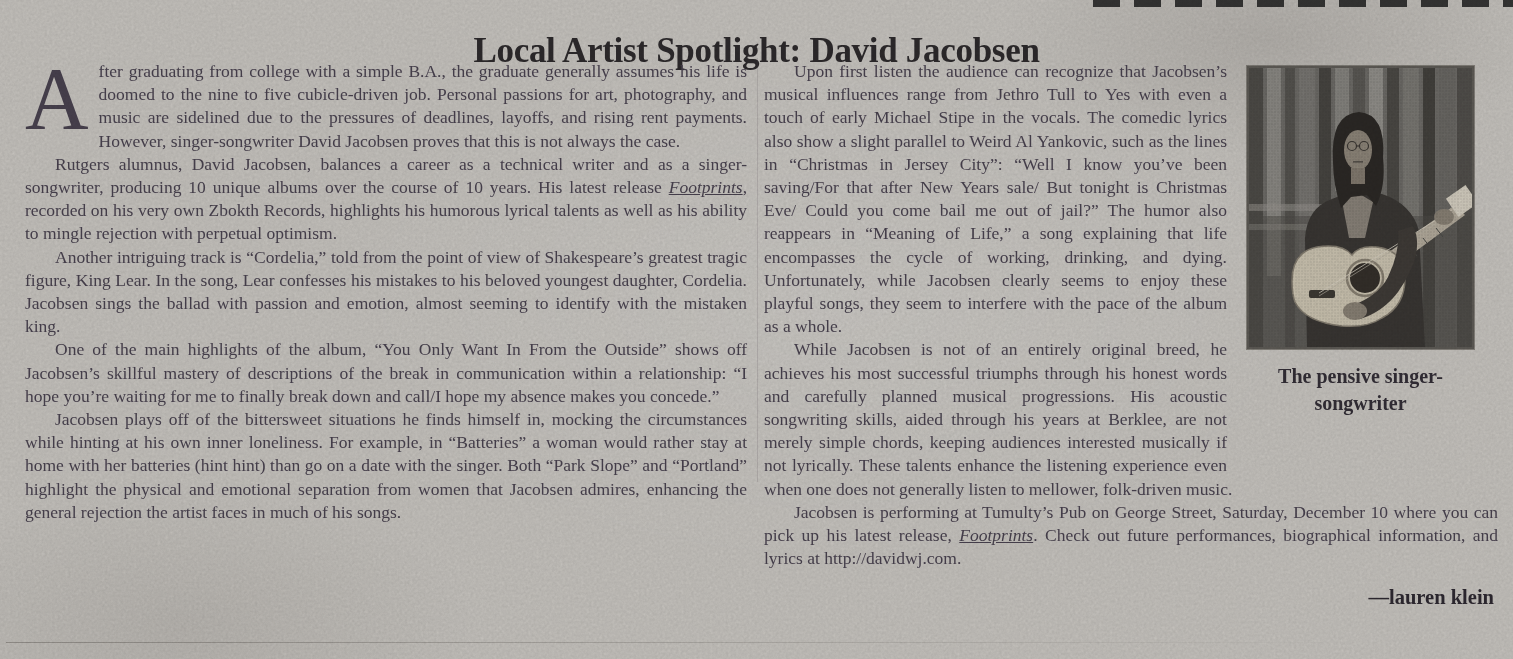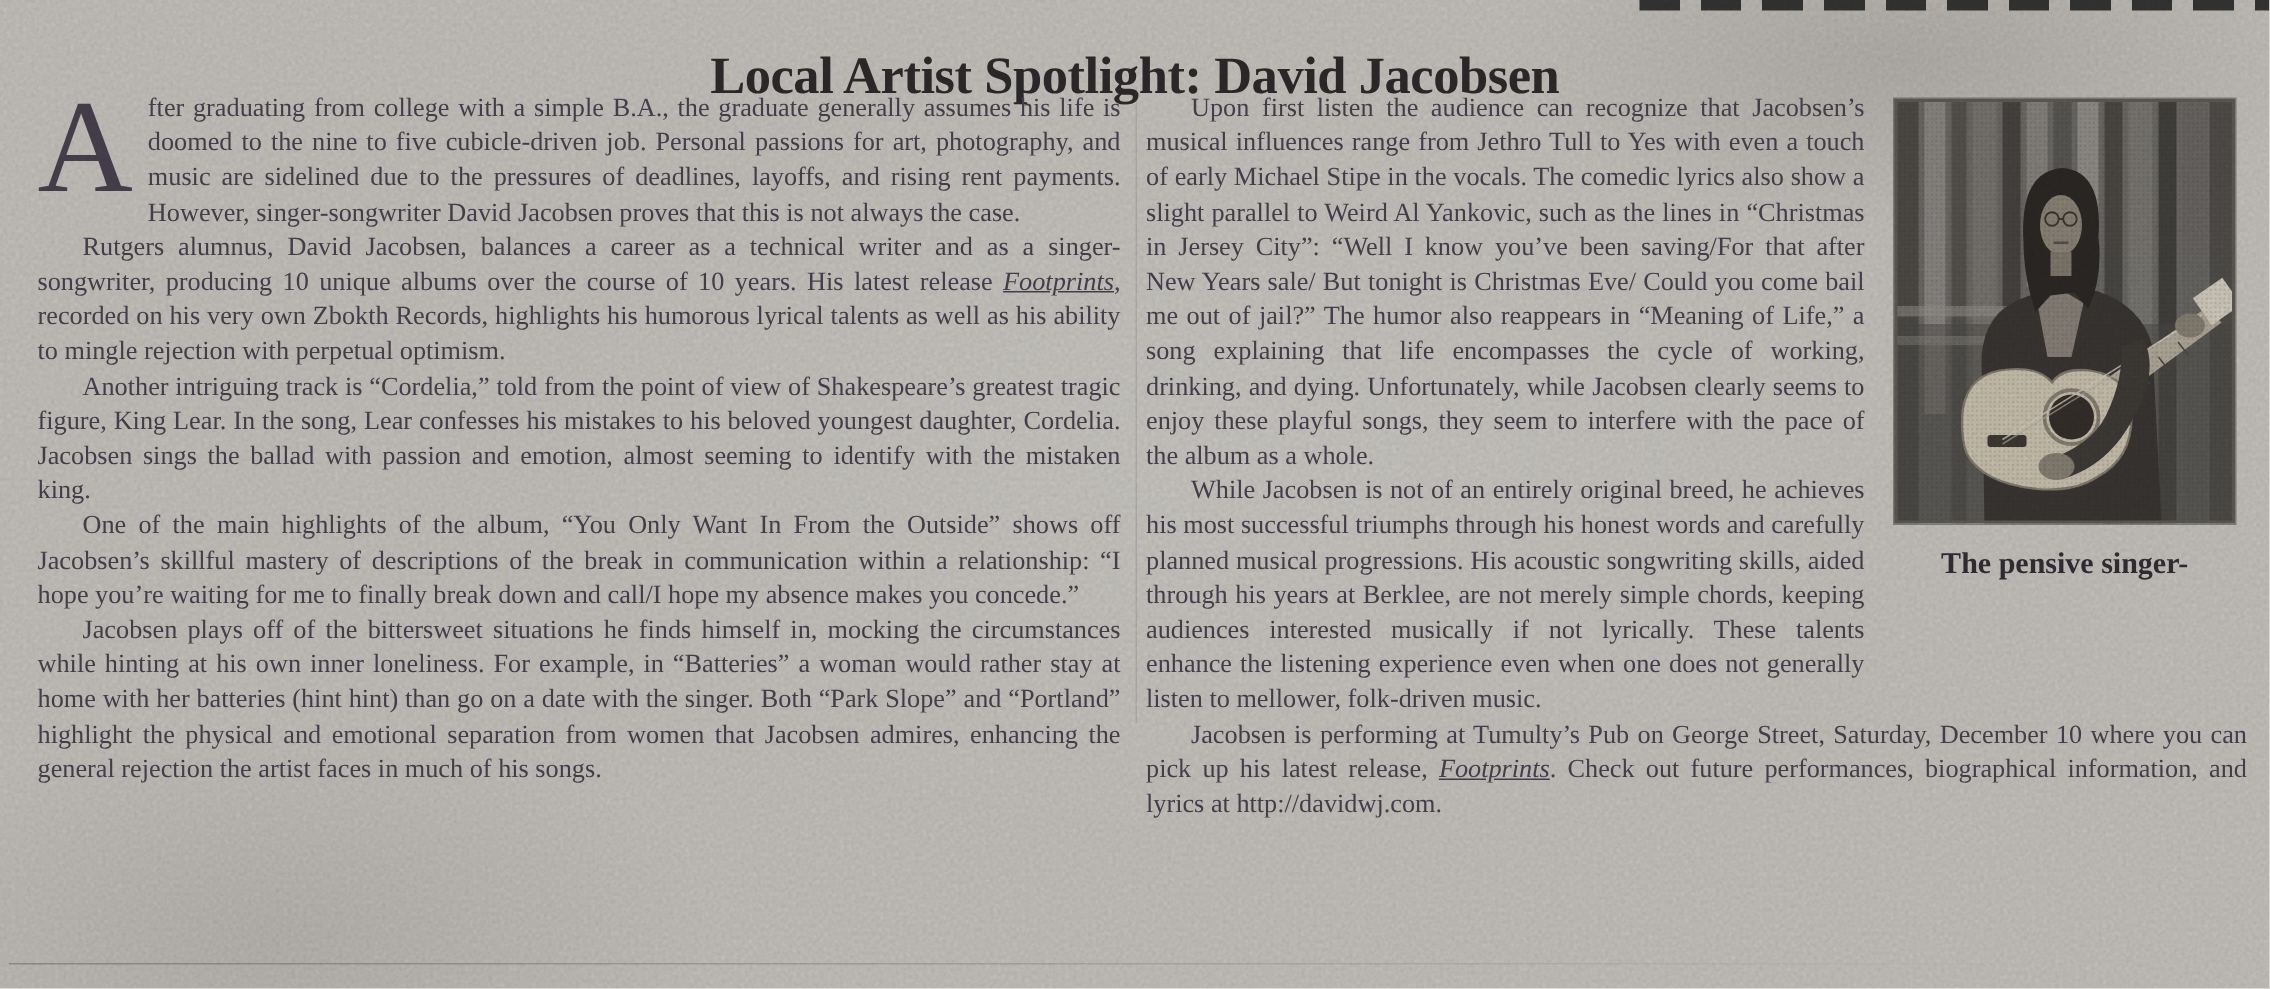--- a/index.html
+++ b/index.html
@@ -20,21 +20,21 @@
   .col{position:absolute;top:60px;text-align:justify;font-size:17.5px;}
   .col-left{left:25px;width:722px;line-height:23.2px;}
   .col-right{left:764px;width:734px;line-height:23.2px;}
   .col p{margin:0;}
   .col p.indent{text-indent:30px;}
   .dropcap{
     float:left;font-size:88px;line-height:66px;padding:6px 10px 0 0;
     color:#4a4350;font-weight:normal;
   }
   .ital{font-style:italic;text-decoration:underline;}
-  .figure{float:right;width:227px;margin:6px 8px 45px 20px;}
+  .figure{float:right;width:227px;margin:6px 24px 45px 20px;}
   .photo-frame{width:227px;height:283px;box-shadow:0 0 0 1px rgba(80,76,70,0.55);}
   .photo-frame svg{display:block;}
   .caption{
     margin-top:14px;text-align:center;font-weight:bold;
     font-size:20px;line-height:27px;color:#342f37;
   }
   .byline{
     margin-top:16px;text-align:right;font-weight:bold;
     font-size:20.5px;color:#2f2a32;padding-right:4px;
   }
@@ -128,27 +128,29 @@
             <pattern id="halftone" width="3" height="3" patternUnits="userSpaceOnUse">
               <circle cx="1" cy="1" r="0.7" fill="#26231f"></circle>
             </pattern>
           </defs>
           <rect width="227" height="283" fill="url(#halftone)" opacity="0.16"></rect>
           <rect x="1" y="1" width="225" height="281" fill="none" stroke="#5f5c57" stroke-width="2"></rect>
         </svg>
       </div>
       <div class="caption">
         <div>The pensive singer-</div>
+        <div>songwriter</div>
       </div>
     </div>
 
     <p class="indent">Upon first listen the audience can recognize that Jacobsen’s musical influences range from Jethro Tull to Yes with even a touch of early Michael Stipe in the vocals. The comedic lyrics also show a slight parallel to Weird Al Yankovic, such as the lines in “Christmas in Jersey City”: “Well I know you’ve been saving/For that after New Years sale/ But tonight is Christmas Eve/ Could you come bail me out of jail?” The humor also reappears in “Meaning of Life,” a song explaining that life encompasses the cycle of working, drinking, and dying. Unfortunately, while Jacobsen clearly seems to enjoy these playful songs, they seem to interfere with the pace of the album as a whole.</p>
     <p class="indent">While Jacobsen is not of an entirely original breed, he achieves his most successful triumphs through his honest words and carefully planned musical progressions. His acoustic songwriting skills, aided through his years at Berklee, are not merely simple chords, keeping audiences interested musically if not lyrically. These talents enhance the listening experience even when one does not generally listen to mellower, folk-driven music.</p>
     <p class="indent"><span>Jacobsen is performing at Tumulty’s Pub on George Street, Saturday, December 10 where you can pick up his latest release, </span><span class="ital">Footprints</span><span>. Check out future performances, biographical information, and lyrics at http://davidwj.com.</span></p>
 
+    <div class="byline">—lauren klein</div>
   </div>
 
   <div class="crease-v"></div>
   <div class="crease-h"></div>
 
   <svg class="grain" width="1513" height="659" xmlns="http://www.w3.org/2000/svg">
     <filter id="paperNoise">
       <feTurbulence type="fractalNoise" baseFrequency="0.38" numOctaves="3" seed="7" stitchTiles="stitch"></feTurbulence>
       <feColorMatrix type="matrix" values="0 0 0 0 0  0 0 0 0 0  0 0 0 0 0  0.34 0.34 0.34 0 0"></feColorMatrix>
     </filter>

